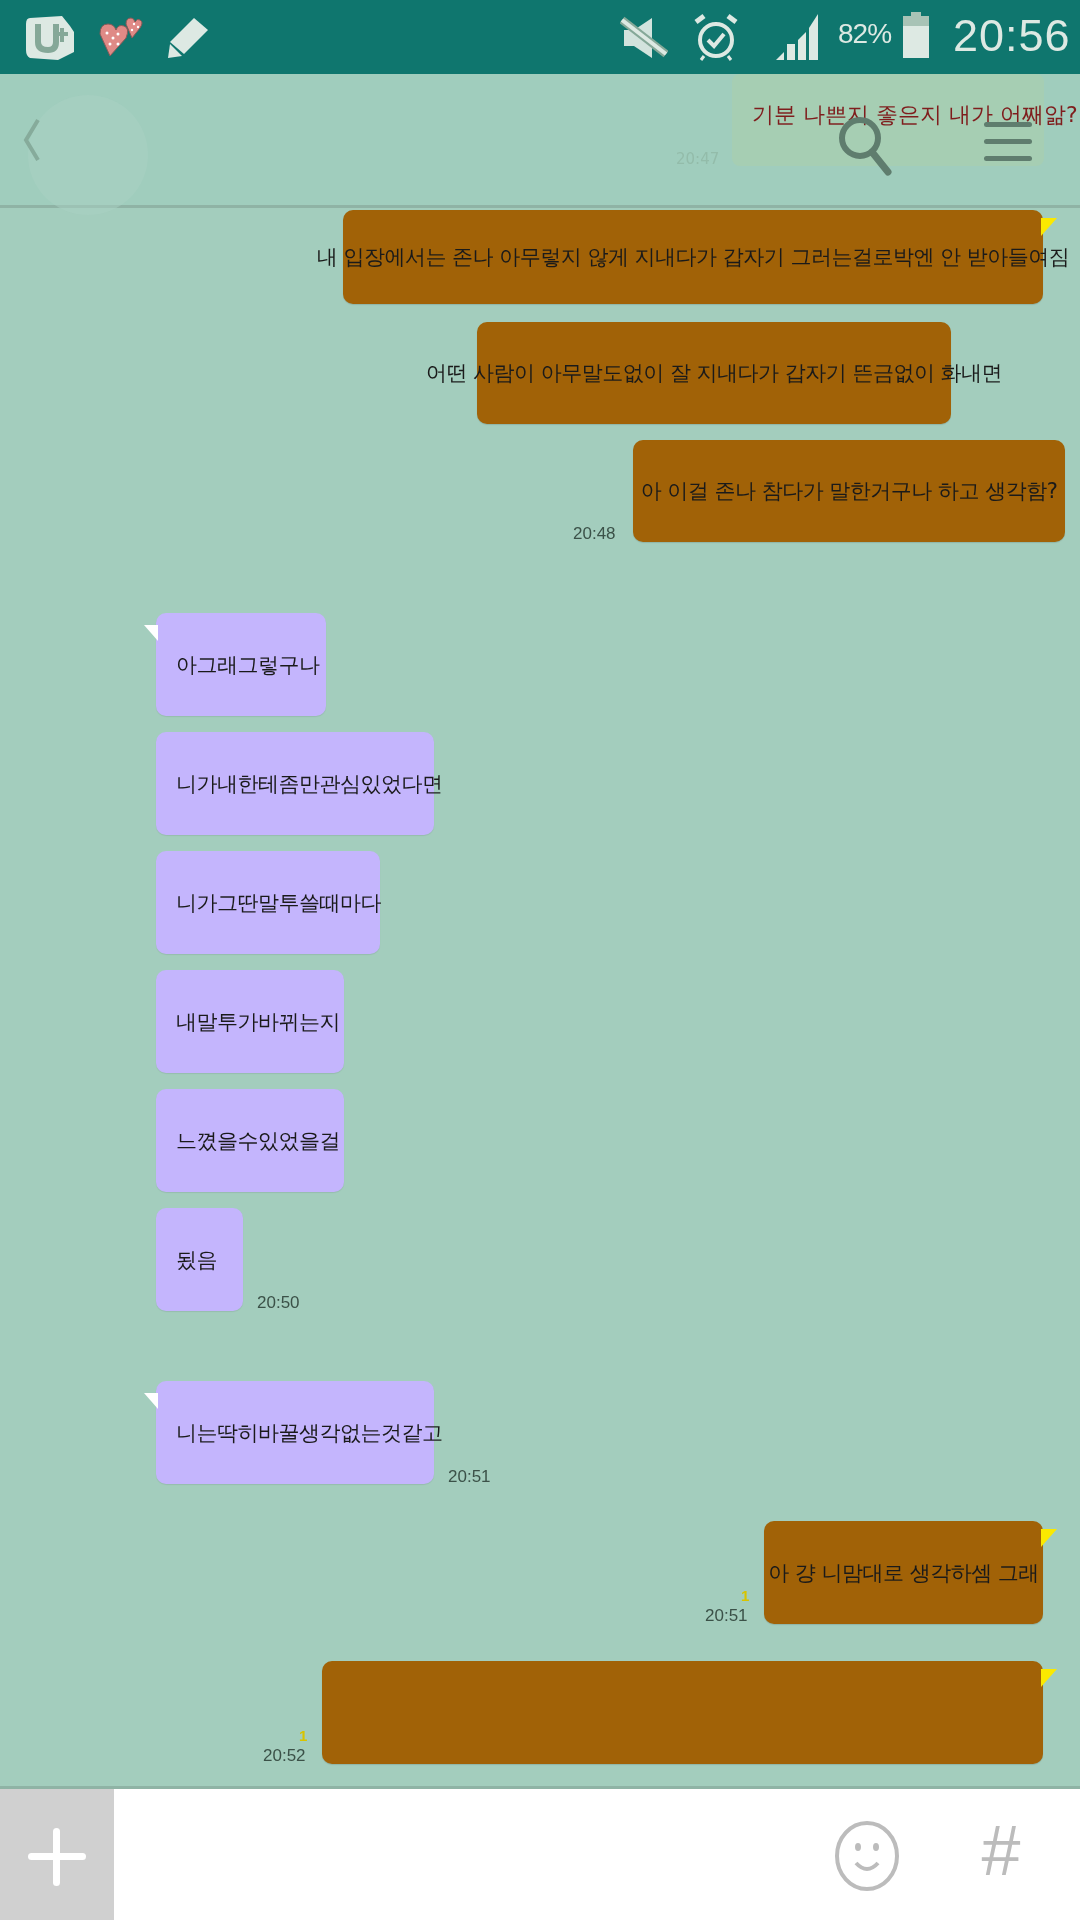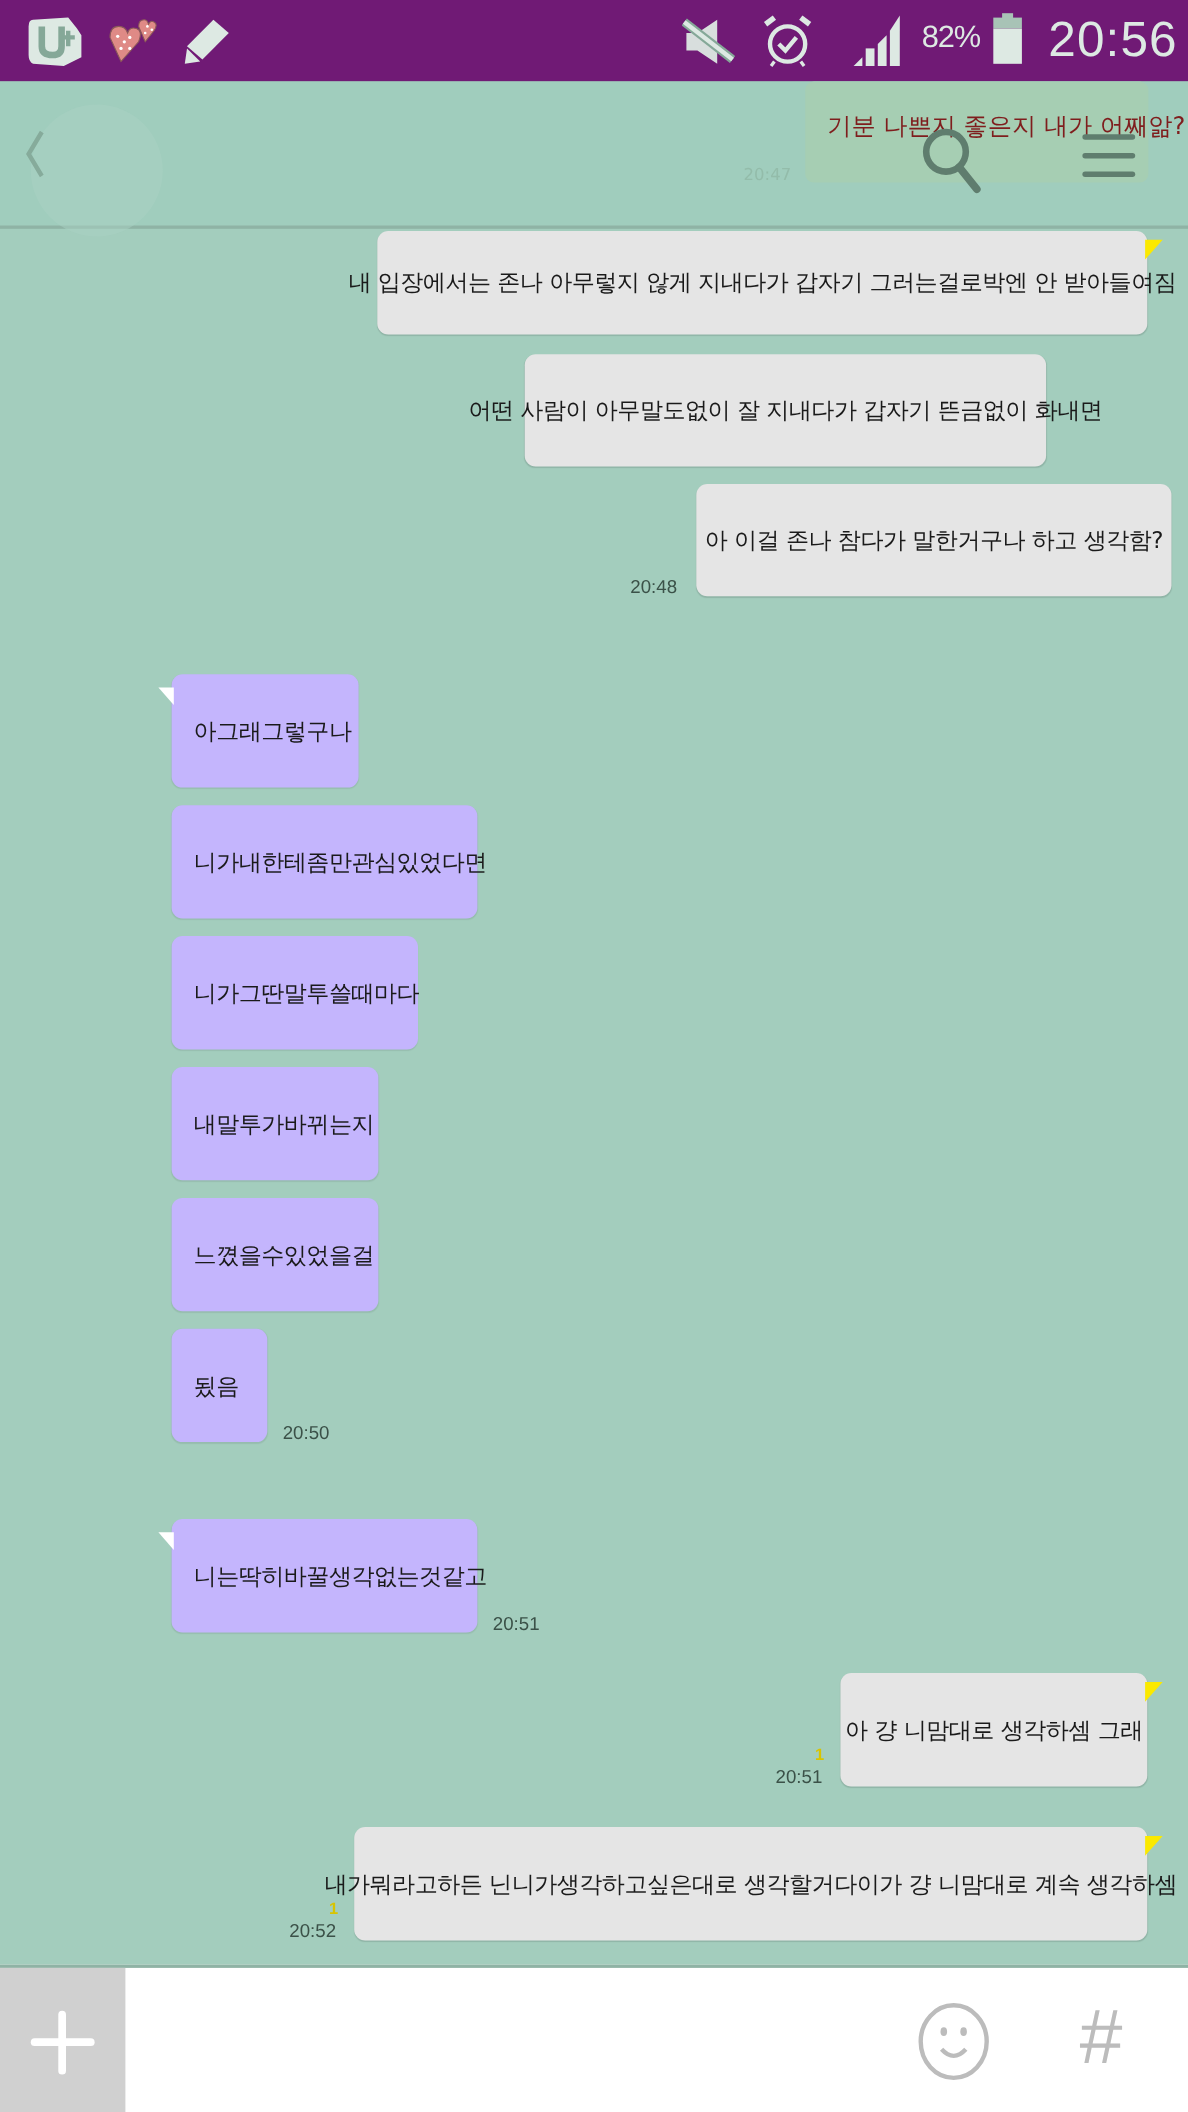--- a/index.html
+++ b/index.html
@@ -5,21 +5,21 @@
     * { box-sizing: border-box; margin: 0; padding: 0; }
     html, body { width: 1080px; height: 1920px; overflow: hidden; }
     body {
       position: relative;
       background: #a3cdbd;
       font-family: "DejaVu Sans", "Liberation Sans", sans-serif;
     }
     
     .status-bar {
       position: absolute; left: 0; top: 0; width: 1080px; height: 74px;
-      background: #701a75;
+      background: #0f766e;
     }
     .sb-icon { position: absolute; }
     .sb-text {
       position: absolute; color: #dde9e3;
       font-family: "Liberation Sans", "DejaVu Sans", sans-serif;
     }
     .sb-pct { left: 838px; top: 18px; font-size: 28px; letter-spacing: -1px; }
     .sb-time { left: 953px; top: 10px; font-size: 45px; letter-spacing: 1px; }
 
     
@@ -45,21 +45,21 @@
     }
     .search-btn { position: absolute; left: 830px; top: 110px; width: 70px; height: 70px; }
     .menu-btn { position: absolute; left: 980px; top: 118px; width: 56px; height: 46px; }
 
     
     .bubble {
       position: absolute; border-radius: 10px;
       font-size: 21px; color: #1a1a1a; display: flex; align-items: center;
       white-space: nowrap; letter-spacing: -0.5px;
     }
-    .bubble.me { background: #e5e5e5; box-shadow: 0 1px 1px rgba(0,0,0,0.12); justify-content: center; }
+    .bubble.me { background: #a16207; box-shadow: 0 1px 1px rgba(0,0,0,0.12); justify-content: center; }
     .bubble.them { background: #c4b5fd; box-shadow: 0 1px 1px rgba(0,0,0,0.08); padding-left: 20px; }
     .tail-right {
       position: absolute; right: -14px; top: 8px; width: 0; height: 0;
       border-left: 16px solid #fbe900; border-bottom: 18px solid transparent;
     }
     .tail-left {
       position: absolute; left: -12px; top: 12px; width: 0; height: 0;
       border-right: 14px solid #ffffff; border-bottom: 16px solid transparent;
     }
     .ts {
@@ -211,21 +211,20 @@
 <span class="ts" style="left:448px;top:1467px">20:51</span>
 
 <div class="bubble me" style="left:764px;top:1521px;width:279px;height:103px">
   <span>아 걍 니맘대로 생각하셈 그래</span>
   <span class="tail-right"></span>
 </div>
 <span class="unread" style="left:741px;top:1587px">1</span>
 <span class="ts" style="left:705px;top:1606px">20:51</span>
 
 <div class="bubble me" style="left:322px;top:1661px;width:721px;height:103px">
-  <span>내가뭐라고하든 닌니가생각하고싶은대로 생각할거다이가 걍 니맘대로 계속 생각하셈</span>
   <span class="tail-right"></span>
 </div>
 <span class="unread" style="left:299px;top:1727px">1</span>
 <span class="ts" style="left:263px;top:1746px">20:52</span>
 
 <div class="input-bar">
   <div class="plus-btn">
     <span class="plus-h"></span>
     <span class="plus-v"></span>
   </div>

